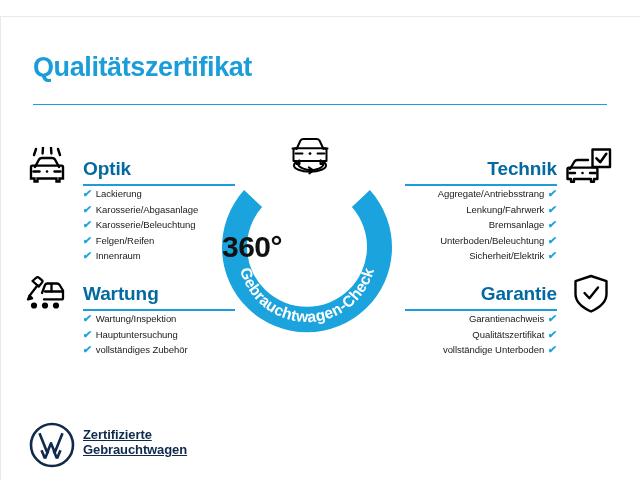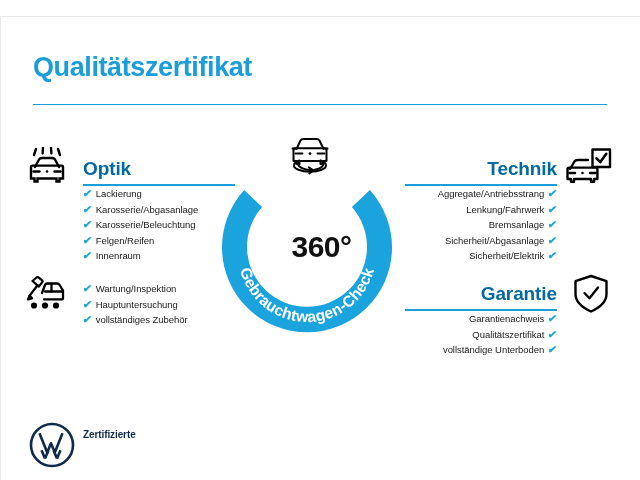--- a/index.html
+++ b/index.html
@@ -126,44 +126,45 @@
     left: 282px;
     top: 118px;
     width: 56px;
     height: 46px;
   }
   #badge-360 {
     position: absolute;
     left: 222px;
     top: 214px;
     width: 199px;
-    text-align: center;
+    text-align: left;
     font-size: 30px;
     font-weight: bold;
     color: #111111;
     letter-spacing: -0.5px;
   }
 
   
   #vw-logo {
     position: absolute;
     left: 29px;
     top: 406px;
     width: 46px;
     height: 46px;
   }
   #vw-text {
     position: absolute;
     left: 83px;
     top: 411px;
-    font-size: 10px;
+    font-size: 13px;
     line-height: 15px;
     font-weight: bold;
     color: #0f2a4d;
     letter-spacing: -0.1px;
+    text-decoration: underline;
   }
   #vw-text div { white-space: nowrap; }
 
   
   #frame {
     position: absolute;
     left: 0; top: 0;
     width: 639px; height: 479px;
     border: 1px solid #e9e9e9;
     pointer-events: none;
@@ -221,20 +222,24 @@
       <line x1="13.6" y1="12.2" x2="5.6" y2="22.6"></line>
       <path d="M5.6 22.6 L4 26.4 L8 25.3 Z"></path>
 
       <circle cx="10" cy="32.5" r="3.1" fill="#000000" stroke="none"></circle>
       <circle cx="21" cy="32.5" r="3.1" fill="#000000" stroke="none"></circle>
       <circle cx="32" cy="32.5" r="3.1" fill="#000000" stroke="none"></circle>
     </svg>
   </div>
 
   <div class="section sec-left" id="sec-wartung">
+    <div class="sec-head">
+      <div class="sec-title">Wartung</div>
+      <div class="sec-rule"></div>
+    </div>
     <ul class="items">
       <li class="item"><span class="check">✔</span><span>Wartung/Inspektion</span></li>
       <li class="item"><span class="check">✔</span><span>Hauptuntersuchung</span></li>
       <li class="item"><span class="check">✔</span><span>vollständiges Zubehör</span></li>
     </ul>
   </div>
 
   <div class="sec-icon" id="icon-technik">
     <svg width="46" height="40" viewBox="0 0 46 40" fill="none" stroke="#000000" stroke-width="2.4" stroke-linecap="round" stroke-linejoin="round">
 
@@ -251,21 +256,21 @@
 
   <div class="section sec-right" id="sec-technik">
     <div class="sec-head">
       <div class="sec-title">Technik</div>
       <div class="sec-rule"></div>
     </div>
     <ul class="items">
       <li class="item"><span>Aggregate/Antriebsstrang</span><span class="check">✔</span></li>
       <li class="item"><span>Lenkung/Fahrwerk</span><span class="check">✔</span></li>
       <li class="item"><span>Bremsanlage</span><span class="check">✔</span></li>
-      <li class="item"><span>Sicherheit/Abgasanlage</span><span class="check">✔</span></li>
+      <li class="item"><span>Unterboden/Beleuchtung</span><span class="check">✔</span></li>
       <li class="item"><span>Sicherheit/Elektrik</span><span class="check">✔</span></li>
     </ul>
   </div>
 
   <div class="sec-icon" id="icon-garantie">
     <svg width="40" height="42" viewBox="0 0 40 42" fill="none" stroke="#000000" stroke-width="2.4" stroke-linecap="round" stroke-linejoin="round">
       <path d="M20 3 L35.5 8.2 L35.5 21 Q35.5 31.5 20 38.5 Q4.5 31.5 4.5 21 L4.5 8.2 Z"></path>
       <path d="M13.5 20 L18.4 25.2 L27 14.5"></path>
     </svg>
   </div>
@@ -335,16 +340,17 @@
         <path d="M16.0 36.5 L12.5 28.2"></path>
         <path d="M28.0 36.5 L31.5 28.2"></path>
         <path d="M16.0 36.5 L19.3 28.8"></path>
         <path d="M28.0 36.5 L24.7 28.8"></path>
       </g>
     </svg>
   </div>
 
   <div id="vw-text">
     <div>Zertifizierte</div>
+    <div>Gebrauchtwagen</div>
   </div>
 
   <div id="frame"></div>
 </div>
 
 </body></html>

